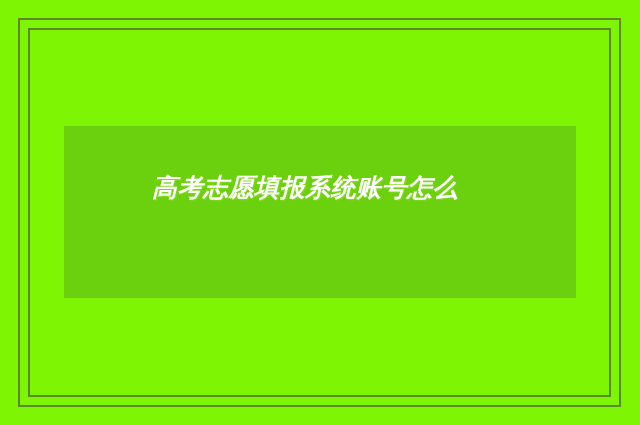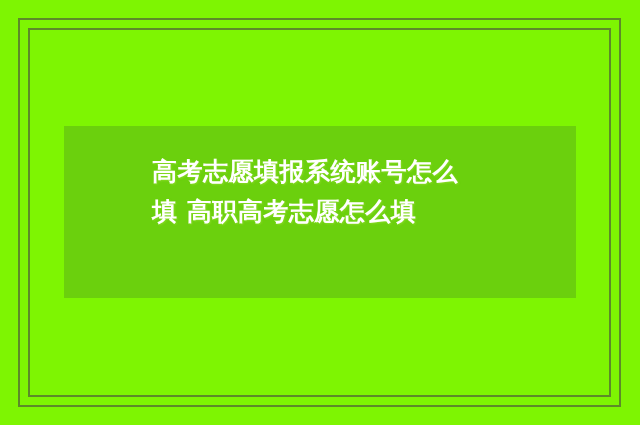--- a/index.html
+++ b/index.html
@@ -48,22 +48,23 @@
     left: 64px;
     top: 126px;
     width: 512px;
     height: 172px;
     background: #6bd00d;
   }
 
   .title-block {
     position: absolute;
     left: 88px;
-    top: 26px;
+    top: 42px;
     width: 400px;
+    font-style: italic;
   }
 
   .title-line {
     color: #ffffff;
     font-size: 25px;
     font-weight: bold;
     line-height: 40px;
     letter-spacing: 0.5px;
     white-space: nowrap;
     text-shadow: 1px 1px 2px rgba(140, 220, 40, 0.85);
@@ -75,18 +76,17 @@
 <div id="stage">
 
   <div class="frame frame-outer"></div>
 
   <div class="frame frame-inner"></div>
 
   <div class="content-panel">
 
     <div class="title-block">
       <div class="title-line">高考志愿填报系统账号怎么</div>
-      <div class="title-line">填 高职高考志愿怎么填</div>
     </div>
 
   </div>
 
 </div>
 
 </body></html>

